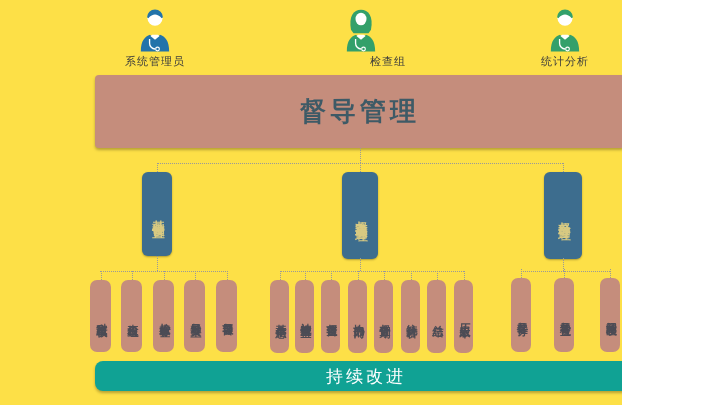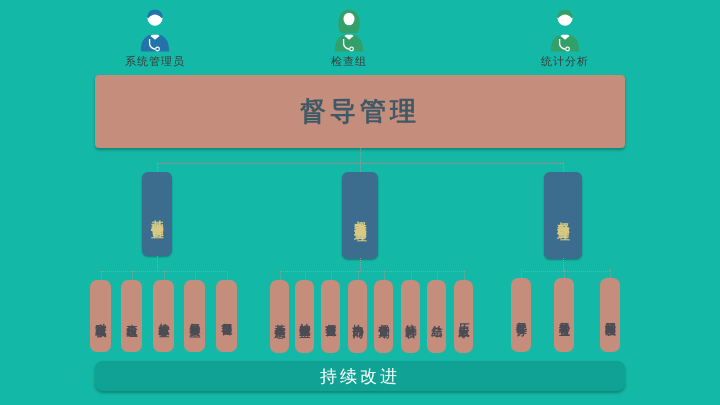--- a/index.html
+++ b/index.html
@@ -2,41 +2,41 @@
 <html style="--salmon: #c58d7c; --banner-text: #3e5a66; --blue: #3d6d8e; --blue-text: #d8ca82; --teal: #10a294; --leaf-text: #4c4c55; --connector: #999999; --actor-blue: #2273aa; --actor-green: #33a06a;"><head>
 <meta charset="utf-8">
 <style>
   :root{
     --salmon:#c58d7c; --banner-text:#3e5a66; --blue:#3d6d8e; --blue-text:#d8ca82;
     --teal:#10a294; --leaf-text:#4c4c55; --connector:#999999;
     --actor-blue:#2273aa; --actor-green:#33a06a;
   }
   html,body{margin:0;padding:0;background:#fff;}
   .canvas{
-    position:relative;width:720px;height:405px;overflow:hidden;background:#14b8a6;
-    font-family:Liberation Serif, serif;
+    position:relative;width:622px;height:405px;overflow:hidden;background:#fde047;
+    font-family:Liberation Mono, monospace;
   }
   
   .actor{position:absolute;top:6px;width:90px;text-align:center;}
   .actor svg{display:block;margin:0 auto;}
   .actor-blue{color:var(--actor-blue);}
   .actor-green{color:var(--actor-green);}
   .actor-label{margin-top:2px;font-size:11px;color:#3c3c3c;letter-spacing:1px;}
   
   .banner{
     position:absolute;display:flex;align-items:center;justify-content:center;
     box-shadow:0 2px 3px rgba(0,0,0,.28);
   }
   .main-banner{
     left:95px;top:75px;width:530px;height:73px;background:var(--salmon);
     border-radius:4px;color:var(--banner-text);font-size:26px;letter-spacing:4px;font-weight:600;
   }
   .bottom-banner{
     left:95px;top:361px;width:530px;height:30px;background:var(--teal);
-    border-radius:8px;color:#fff;font-size:17px;letter-spacing:3px;font-weight:500;
+    border-radius:8px;color:#fff;font-size:17px;letter-spacing:3px;font-weight:500;padding-left:6px;
   }
   
   .conn{position:absolute;}
   .conn.v{width:0;border-left:1px dotted var(--connector);}
   .conn.h{height:0;border-top:1px dotted var(--connector);}
   
   .branch-box{
     position:absolute;top:172px;height:84px;background:var(--blue);border-radius:6px;
     display:flex;align-items:center;justify-content:center;
     writing-mode:vertical-rl;text-orientation:upright;
@@ -72,21 +72,21 @@
       <circle cx="24" cy="14" r="9" fill="#fff"></circle>
       <path d="M14.5 13 a9.5 9.5 0 0 1 19 0 l-1.5 1 c-2.5-3-5.5-4.5-8-4.5 s-5.5 1.5-8 4.5 z" fill="currentColor"></path>
       <path d="M7 54 c0-13 5-18 11-20 l6 5 6-5 c6 2 11 7 11 20 z" fill="currentColor"></path>
       <path d="M24 40 l-5.5-4.5 2.2-1.6 h6.6 l2.2 1.6 z" fill="#fff"></path>
       <path d="M17.5 39 v5 c0 4 3 7 6.5 7" stroke="#fff" stroke-width="1.6" fill="none"></path>
       <circle cx="27" cy="51" r="2.2" fill="none" stroke="#fff" stroke-width="1.4"></circle>
     </svg>
     <div class="actor-label">系统管理员</div>
   </div>
 
-  <div class="actor actor-green" style="left:304px;">
+  <div class="actor actor-green" style="left:316px;text-align:right;">
     <svg width="40" height="46" viewBox="0 0 48 54">
       <path d="M12 28 c-3-16 3-24 12-24 s15 8 12 24 l-3 4 h-18 z" fill="currentColor"></path>
       <ellipse cx="24" cy="15" rx="6.6" ry="7.6" fill="#fff"></ellipse>
       <path d="M7 54 c0-13 5-18 11-20 l6 5 6-5 c6 2 11 7 11 20 z" fill="currentColor"></path>
       <path d="M24 40 l-5.5-4.5 2.2-1.6 h6.6 l2.2 1.6 z" fill="#fff"></path>
       <path d="M17.5 39 v5 c0 4 3 7 6.5 7" stroke="#fff" stroke-width="1.6" fill="none"></path>
       <circle cx="27" cy="51" r="2.2" fill="none" stroke="#fff" stroke-width="1.4"></circle>
     </svg>
     <div class="actor-label">检查组</div>
   </div>

